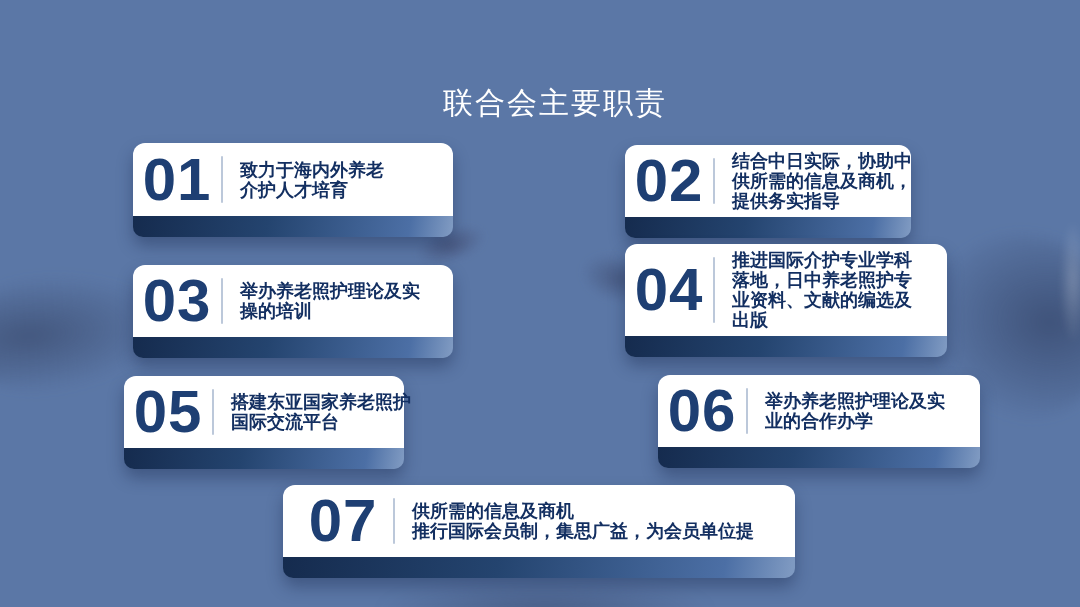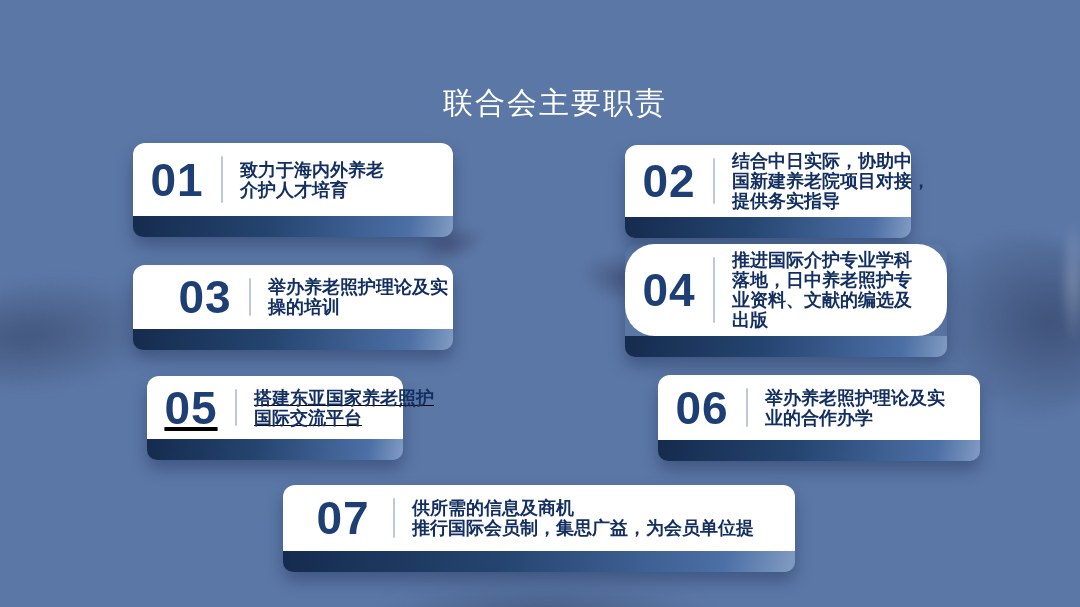--- a/index.html
+++ b/index.html
@@ -46,45 +46,45 @@
   .card{position:absolute;border-radius:12px;
     box-shadow:0 9px 16px rgba(22,38,74,0.38);}
   .card-body{
     background:var(--card-background);
     border-radius:12px 12px 0 0;
     display:flex;align-items:center;
     padding:6px 14px 6px 0;
   }
   .card-number{
     flex:0 0 88px;text-align:center;
-    color:var(--number);font-size:46px;font-weight:bold;line-height:1;
+    color:var(--number);font-size:60px;font-weight:bold;line-height:1;
     letter-spacing:1px;
   }
   .vdivider{
     align-self:stretch;flex:0 0 2px;width:2px;
     background:var(--divider);margin:7px 17px 7px 0;border-radius:1px;
   }
   .card-text{
     color:var(--text);font-size:18px;font-weight:bold;line-height:20px;
   }
   .card-text span{display:block;white-space:nowrap;}
   .card-bar{
     height:21px;border-radius:0 0 10px 10px;
     background:linear-gradient(100deg, var(--bar-dark) 0%, #24446f 42%, var(--bar-light) 86%, #7e99c1 99%);
   }
 
   .card-1{left:133px;top:143px;width:320px;}
   .card-1 .card-body{min-height:73px;}
   .card-2{left:625px;top:145px;width:286px;}
   .card-2 .card-body{min-height:69px;}
   .card-3{left:133px;top:265px;width:320px;}
-  .card-3 .card-body{min-height:64px;padding-left:28px;}
+  .card-3 .card-body{min-height:64px;}
   .card-4{left:625px;top:244px;width:322px;}
-  .card-4 .card-body{min-height:86px;border-radius:30px;}
-  .card-5{left:147px;top:376px;width:256px;text-decoration:underline;}
+  .card-4 .card-body{min-height:86px;}
+  .card-5{left:124px;top:376px;width:280px;}
   .card-5 .card-body{min-height:63px;}
   .card-6{left:658px;top:375px;width:322px;}
   .card-6 .card-body{min-height:65px;}
   .card-7{left:283px;top:485px;width:512px;}
   .card-7 .card-body{min-height:66px;padding-left:10px;}
   .card-7 .card-number{flex-basis:100px;}
 </style>
 </head>
 <body>
 
@@ -110,21 +110,21 @@
     </div>
     <div class="card-bar"></div>
   </div>
 
   <div class="card card-2">
     <div class="card-body">
       <div class="card-number">02</div>
       <div class="vdivider"></div>
       <div class="card-text">
         <span>结合中日实际，协助中</span>
-        <span>国新建养老院项目对接，</span>
+        <span>供所需的信息及商机，</span>
         <span>提供务实指导</span>
       </div>
     </div>
     <div class="card-bar"></div>
   </div>
 
   <div class="card card-3">
     <div class="card-body">
       <div class="card-number">03</div>
       <div class="vdivider"></div>

